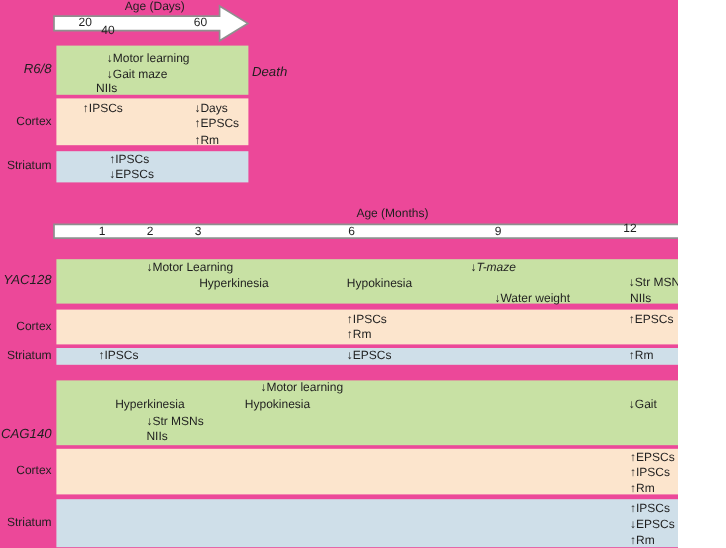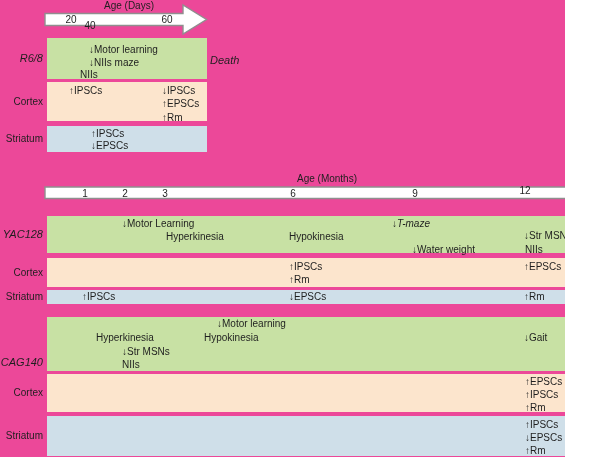--- a/index.html
+++ b/index.html
@@ -41,26 +41,26 @@
       <span class="tick" style="left: 165px; top: 187.5px;">3</span>
       <span class="tick" style="left: 293px; top: 187.5px;">6</span>
       <span class="tick" style="left: 415px; top: 187.5px;">9</span>
       <span class="tick" style="left: 525px; top: 185px;">12</span>
     </div>
 
   <div id="sections">
       <div class="side-label model-label" style="top: 51.5px;">R6/8</div>
       <div class="bar" style="left: 47px; top: 38px; width: 160px; height: 41px; background: rgb(200, 225, 164);"></div>
       <span class="ann" style="left: 89px; top: 44px;">↓Motor learning</span>
-      <span class="ann" style="left: 89px; top: 57px;">↓NIIs maze</span>
+      <span class="ann" style="left: 89px; top: 57px;">↓Gait maze</span>
       <span class="ann" style="left: 80px; top: 69px;">NIIs</span>
       <div class="bar" style="left: 47px; top: 82px; width: 160px; height: 39px; background: rgb(252, 229, 205);"></div>
       <div class="side-label" style="top: 95.5px;">Cortex</div>
       <span class="ann" style="left: 69px; top: 85px;">↑IPSCs</span>
-      <span class="ann" style="left: 162px; top: 85px;">↓IPSCs</span>
+      <span class="ann" style="left: 162px; top: 85px;">↓Days</span>
       <span class="ann" style="left: 162px; top: 98px;">↑EPSCs</span>
       <span class="ann" style="left: 162px; top: 112px;">↑Rm</span>
       <div class="bar" style="left: 47px; top: 126px; width: 160px; height: 26px; background: rgb(207, 223, 233);"></div>
       <div class="side-label" style="top: 133px;">Striatum</div>
       <span class="ann" style="left: 91px; top: 128px;">↑IPSCs</span>
       <span class="ann" style="left: 91px; top: 140px;">↓EPSCs</span>
       <span class="note" style="left: 210px; top: 54px;">Death</span>
       <div class="side-label model-label" style="top: 227.5px;">YAC128</div>
       <div class="bar" style="left: 47px; top: 216px; width: 530px; height: 37px; background: rgb(200, 225, 164);"></div>
       <div class="bar" style="left: 580px; top: 216px; width: 6.5px; height: 37px; background: rgb(200, 225, 164);"></div>

